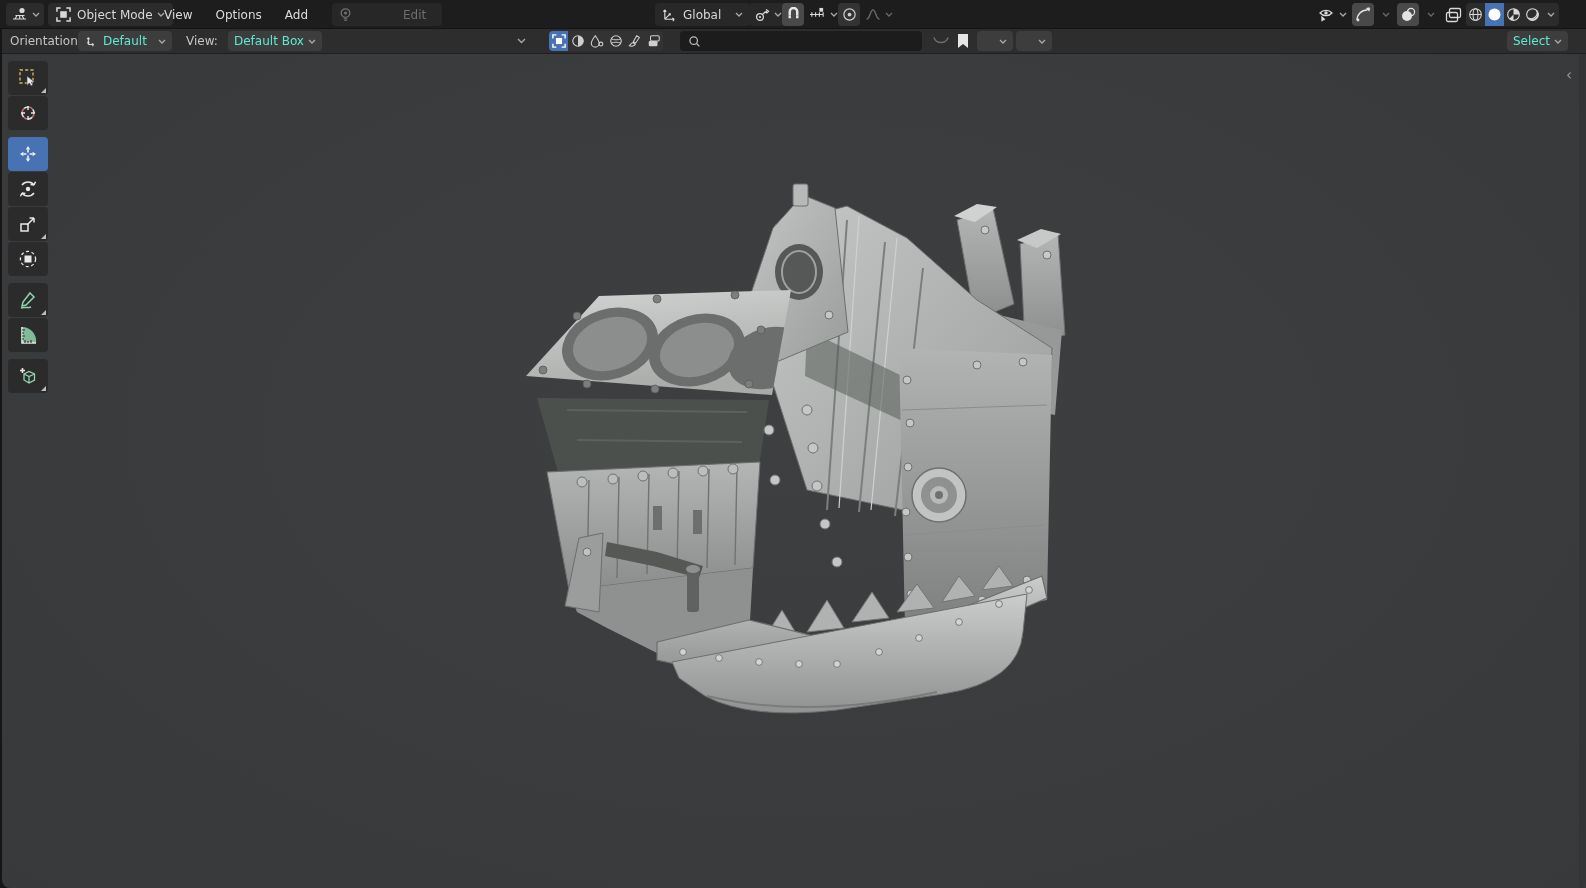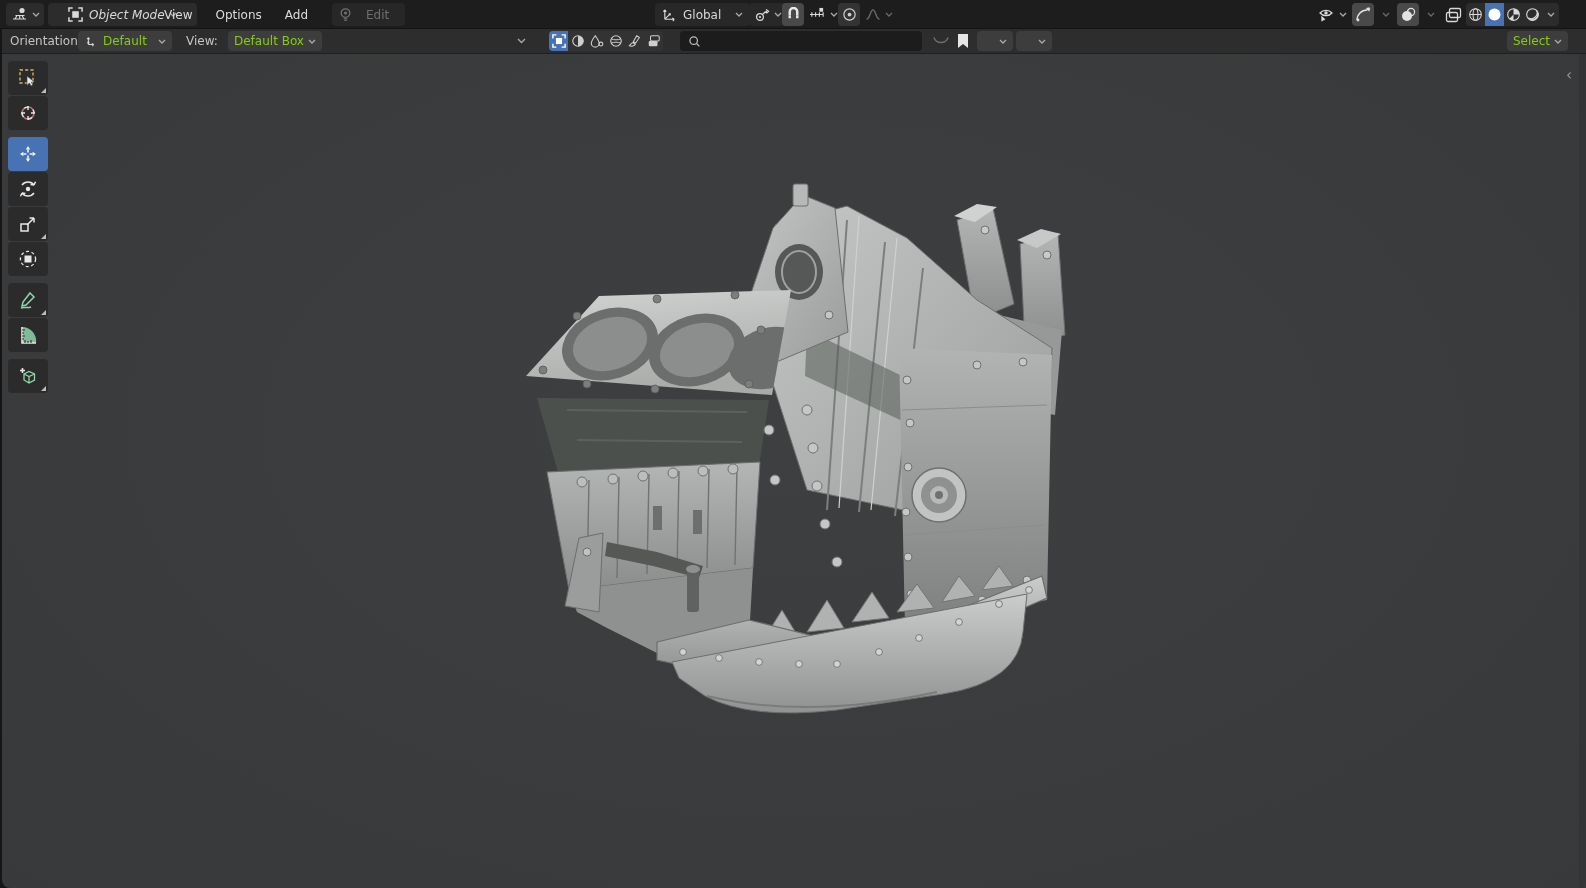--- a/index.html
+++ b/index.html
@@ -7,32 +7,32 @@
               font-family:"DejaVu Sans","Liberation Sans",sans-serif; }
   .app { position:relative; width:1586px; height:888px; }
 
   
   .header { position:absolute; left:0; top:0; width:1586px; height:29px;
             background:#1d1d1d; border-bottom:1px solid #141414; }
   .hitem { position:absolute; top:3px; height:23px; display:flex; align-items:center;
            border-radius:4px; color:#d8d8d8; font-size:12px; }
   .widget { background:#2c2c2c; }
   .menu { padding:0 6px; color:#dcdcdc; cursor:default; }
-  .menu.disabled { color:#6e6e6e; }
+  .menu.disabled { color:#6e6e6e;margin-left:37px; }
   .pressed { background:#494949; }
   .activeblue { background:#4772b3; }
   .chev { margin-left:4px; display:inline-flex; }
   .graychev svg polyline { stroke:#6a6a6a; }
   .sep { display:inline-block; width:1px; }
 
   
   .toolrow { position:absolute; left:2px; top:29px; width:1584px; height:25px;
              background:#2d2d2d; border-bottom:1px solid #1f1f1f; }
   .titem { position:absolute; top:2px; height:20px; display:flex; align-items:center;
-           border-radius:4px; color:#84cc16; font-size:12px; }
+           border-radius:4px; color:#5eead4; font-size:12px; }
   .dd { background:#3d3d3d; padding:0 6px; }
   .label { color:#c4c4c4; }
   .search { background:#1c1c1c; border-radius:4px; color:#9a9a9a; padding:0 8px; }
   .seg { display:flex; background:#333333; border-radius:4px; overflow:hidden; }
   .seg > span { width:19px; height:20px; display:flex; align-items:center; justify-content:center; }
 
   
   .viewport { position:absolute; left:2px; top:54px; width:1584px; height:834px;
               background:#3b3c3d; border-bottom-left-radius:8px; }
   .vignette { position:absolute; inset:0;
@@ -64,21 +64,21 @@
         <circle cx="11" cy="4.5" r="2.6" fill="#d9d9d9"></circle>
         <path d="M2 13 L15 13 M4.5 9.5 L13.5 9.5 M6 9.5 L4 13 M11 9.5 L13 13 M8.7 9.5 L8.7 13" stroke="#d9d9d9" stroke-width="1.2" fill="none"></path>
       </svg>
       <span class="chev">
         <svg width="8" height="5">
             <polyline points="1,1 4,4 7,1" fill="none" stroke="#aaa" stroke-width="1.3"></polyline>
           </svg>
       </span>
     </div>
 
-    <div class="hitem widget" style="left:48px;padding:0 20px;font-style:italic;">
+    <div class="hitem widget" style="left:48px;padding:0 8px;">
       <svg width="15" height="15" viewBox="0 0 16 16" style="margin-right:6px">
         <path d="M1 5 V1 H5 M11 1 H15 V5 M15 11 V15 H11 M5 15 H1 V11" fill="none" stroke="#d9d9d9" stroke-width="1.6"></path>
         <rect x="4.5" y="4.5" width="7" height="7" fill="#d9d9d9"></rect>
       </svg>
       <span>Object Mode</span>
       <span class="chev">
         <svg width="8" height="5">
             <polyline points="1,1 4,4 7,1" fill="none" stroke="#aaa" stroke-width="1.3"></polyline>
           </svg>
       </span>

